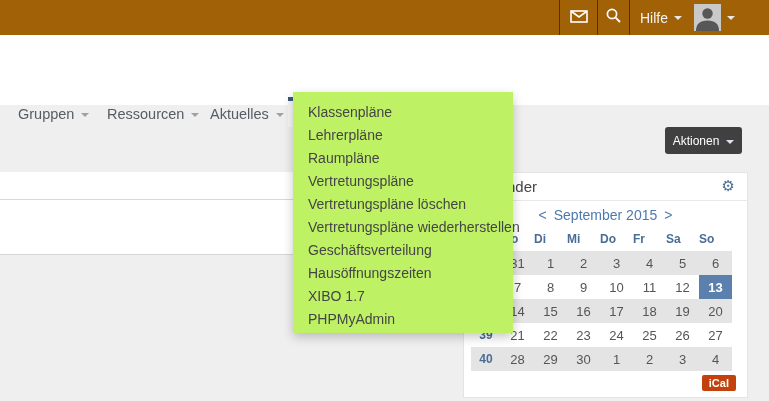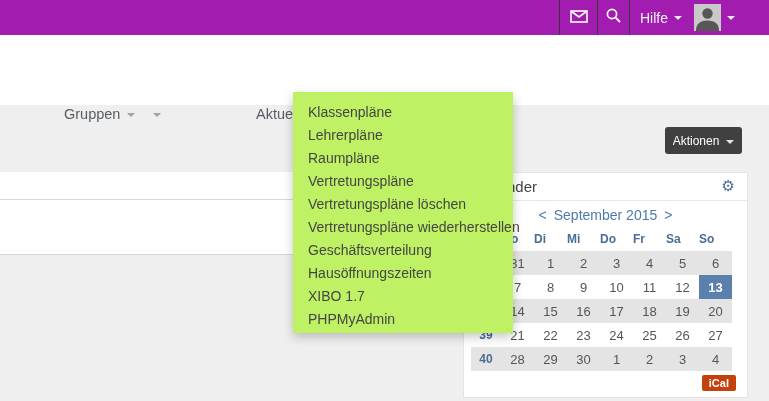--- a/index.html
+++ b/index.html
@@ -5,40 +5,40 @@
   * { margin:0; padding:0; box-sizing:border-box; }
   html,body { width:769px; height:401px; }
   body {
     font-family:"Liberation Sans", sans-serif;
     position:relative; width:769px; height:401px;
     background:#efefef; overflow:hidden; color:#555;
   }
 
   
   .topbar { position:absolute; left:0; top:0; width:769px; height:35px;
-    background:#a21caf; z-index:60; }
+    background:#a16207; z-index:60; }
   .tb-btn { height:35px; display:flex; align-items:center; justify-content:center;
     border-left:1px solid #373737; cursor:pointer; }
   .tb-btn.mail { position:absolute; left:559px; width:38px; }
   .tb-btn.search { position:absolute; left:597px; width:33px; border-right:1px solid #373737; }
   .tb-help { position:absolute; left:630px; width:62px; height:35px; display:flex;
     align-items:center; justify-content:center; gap:6px; color:#f2f2f2; font-size:14px; }
   .tb-avatar-wrap { position:absolute; left:694px; top:0; height:35px; display:flex;
     align-items:center; gap:6px; }
   .avatar { width:27px; height:27px; background:#c9c9c9; display:block; }
   .caret { display:inline-block; width:0; height:0;
     border-left:4px solid transparent; border-right:4px solid transparent;
     border-top:4px solid currentColor; }
   .tb-caret { color:#e8e8e8; }
 
   
   .navbar { position:absolute; left:0; top:35px; width:769px; height:70px; background:#ffffff; }
   .nav-item { position:absolute; top:62px; height:30px; display:flex; align-items:center;
     gap:7px; font-size:14.5px; color:#555c63; padding:0 6px; cursor:pointer;
-    border-top:4px solid transparent;margin-left:46px; }
+    border-top:4px solid transparent; }
   .nav-caret { color:#9aa2ab; margin-top:2px; }
   .nav-item.n0 { left:12px; }
   .nav-item.n1 { left:101px; }
   .nav-item.n2 { left:204px; }
   .nav-item.n3 { left:288px; width:94px; background:#f6f6f6; border-top:4px solid #3b5a79;
     padding:0 12px; }
 
   
   .dropdown { position:absolute; left:293px; top:92px; width:220px; height:241px;
     background:#bef264; z-index:50; box-shadow:0 4px 10px rgba(0,0,0,0.22);
@@ -121,20 +121,21 @@
     <span class="caret tb-caret"></span>
   </div>
 </div>
 
 <div class="navbar">
   <div class="nav-item n0">
     <span>Gruppen</span>
     <span class="caret nav-caret"></span>
   </div>
   <div class="nav-item n1">
+    <span>Ressourcen</span>
     <span class="caret nav-caret"></span>
   </div>
   <div class="nav-item n2">
     <span>Aktuelles</span>
     <span class="caret nav-caret"></span>
   </div>
   <div class="nav-item n3">
     <span>Verwaltung</span>
     <span class="caret nav-caret"></span>
   </div>

